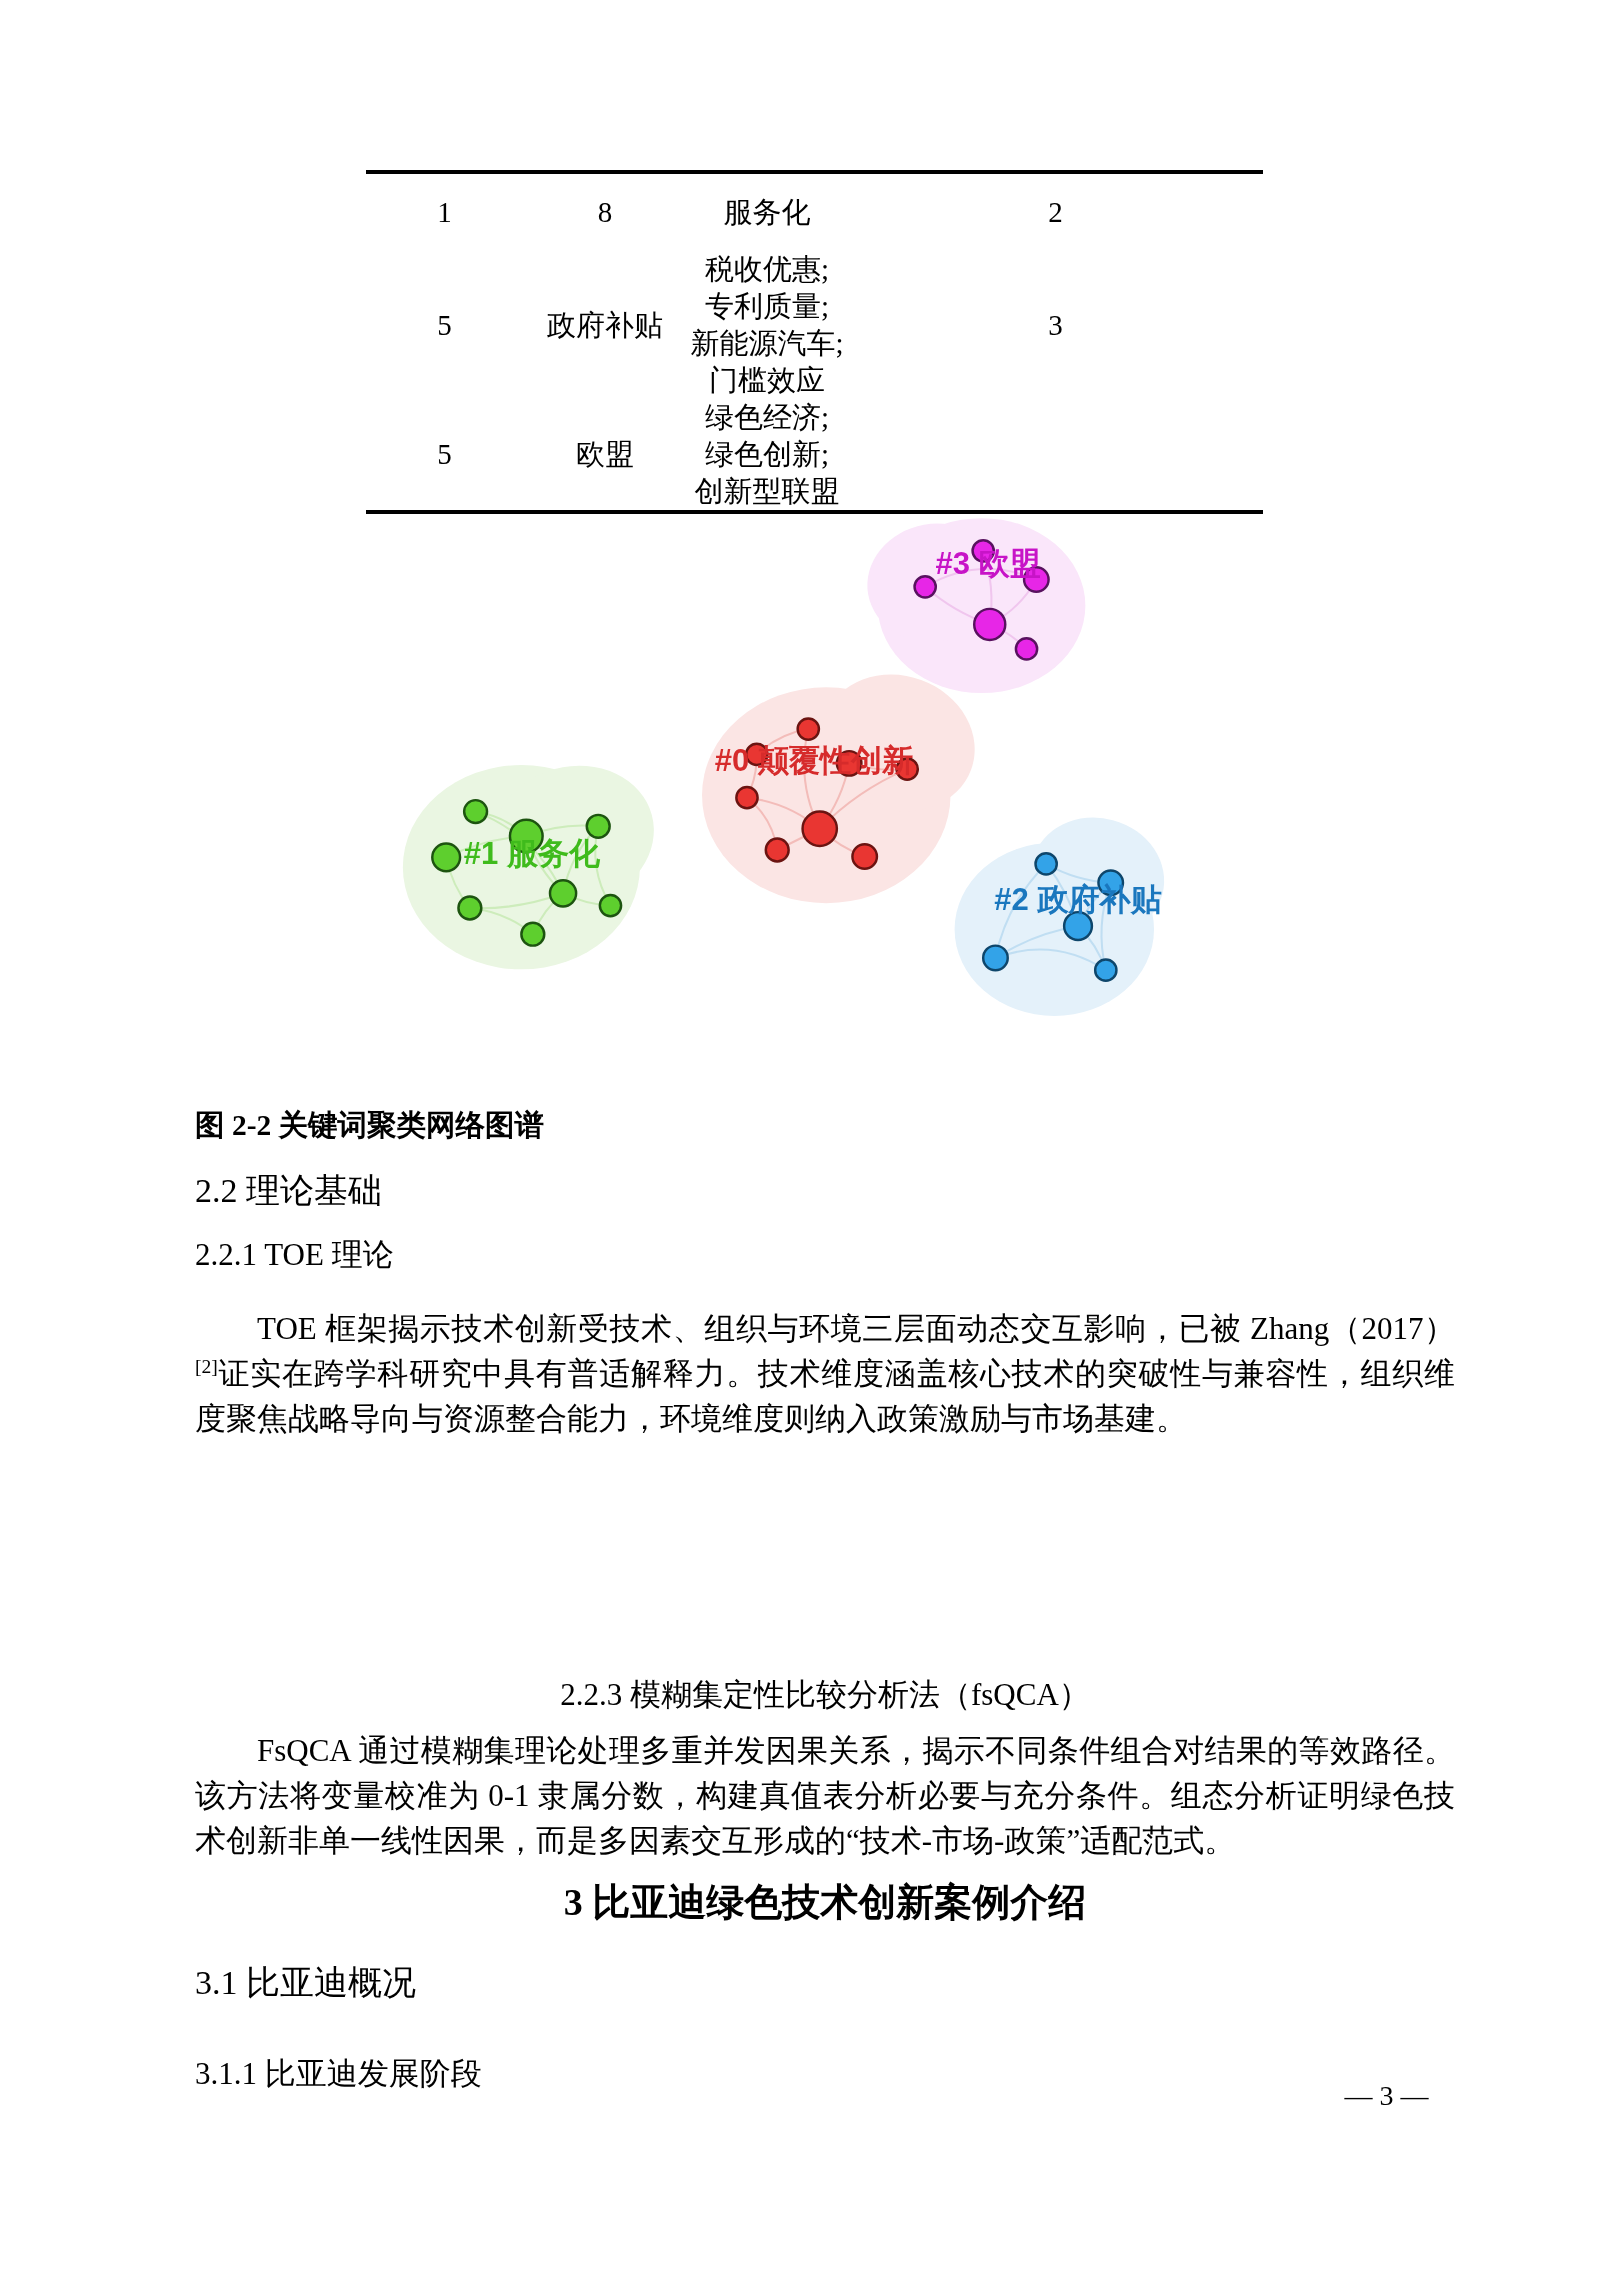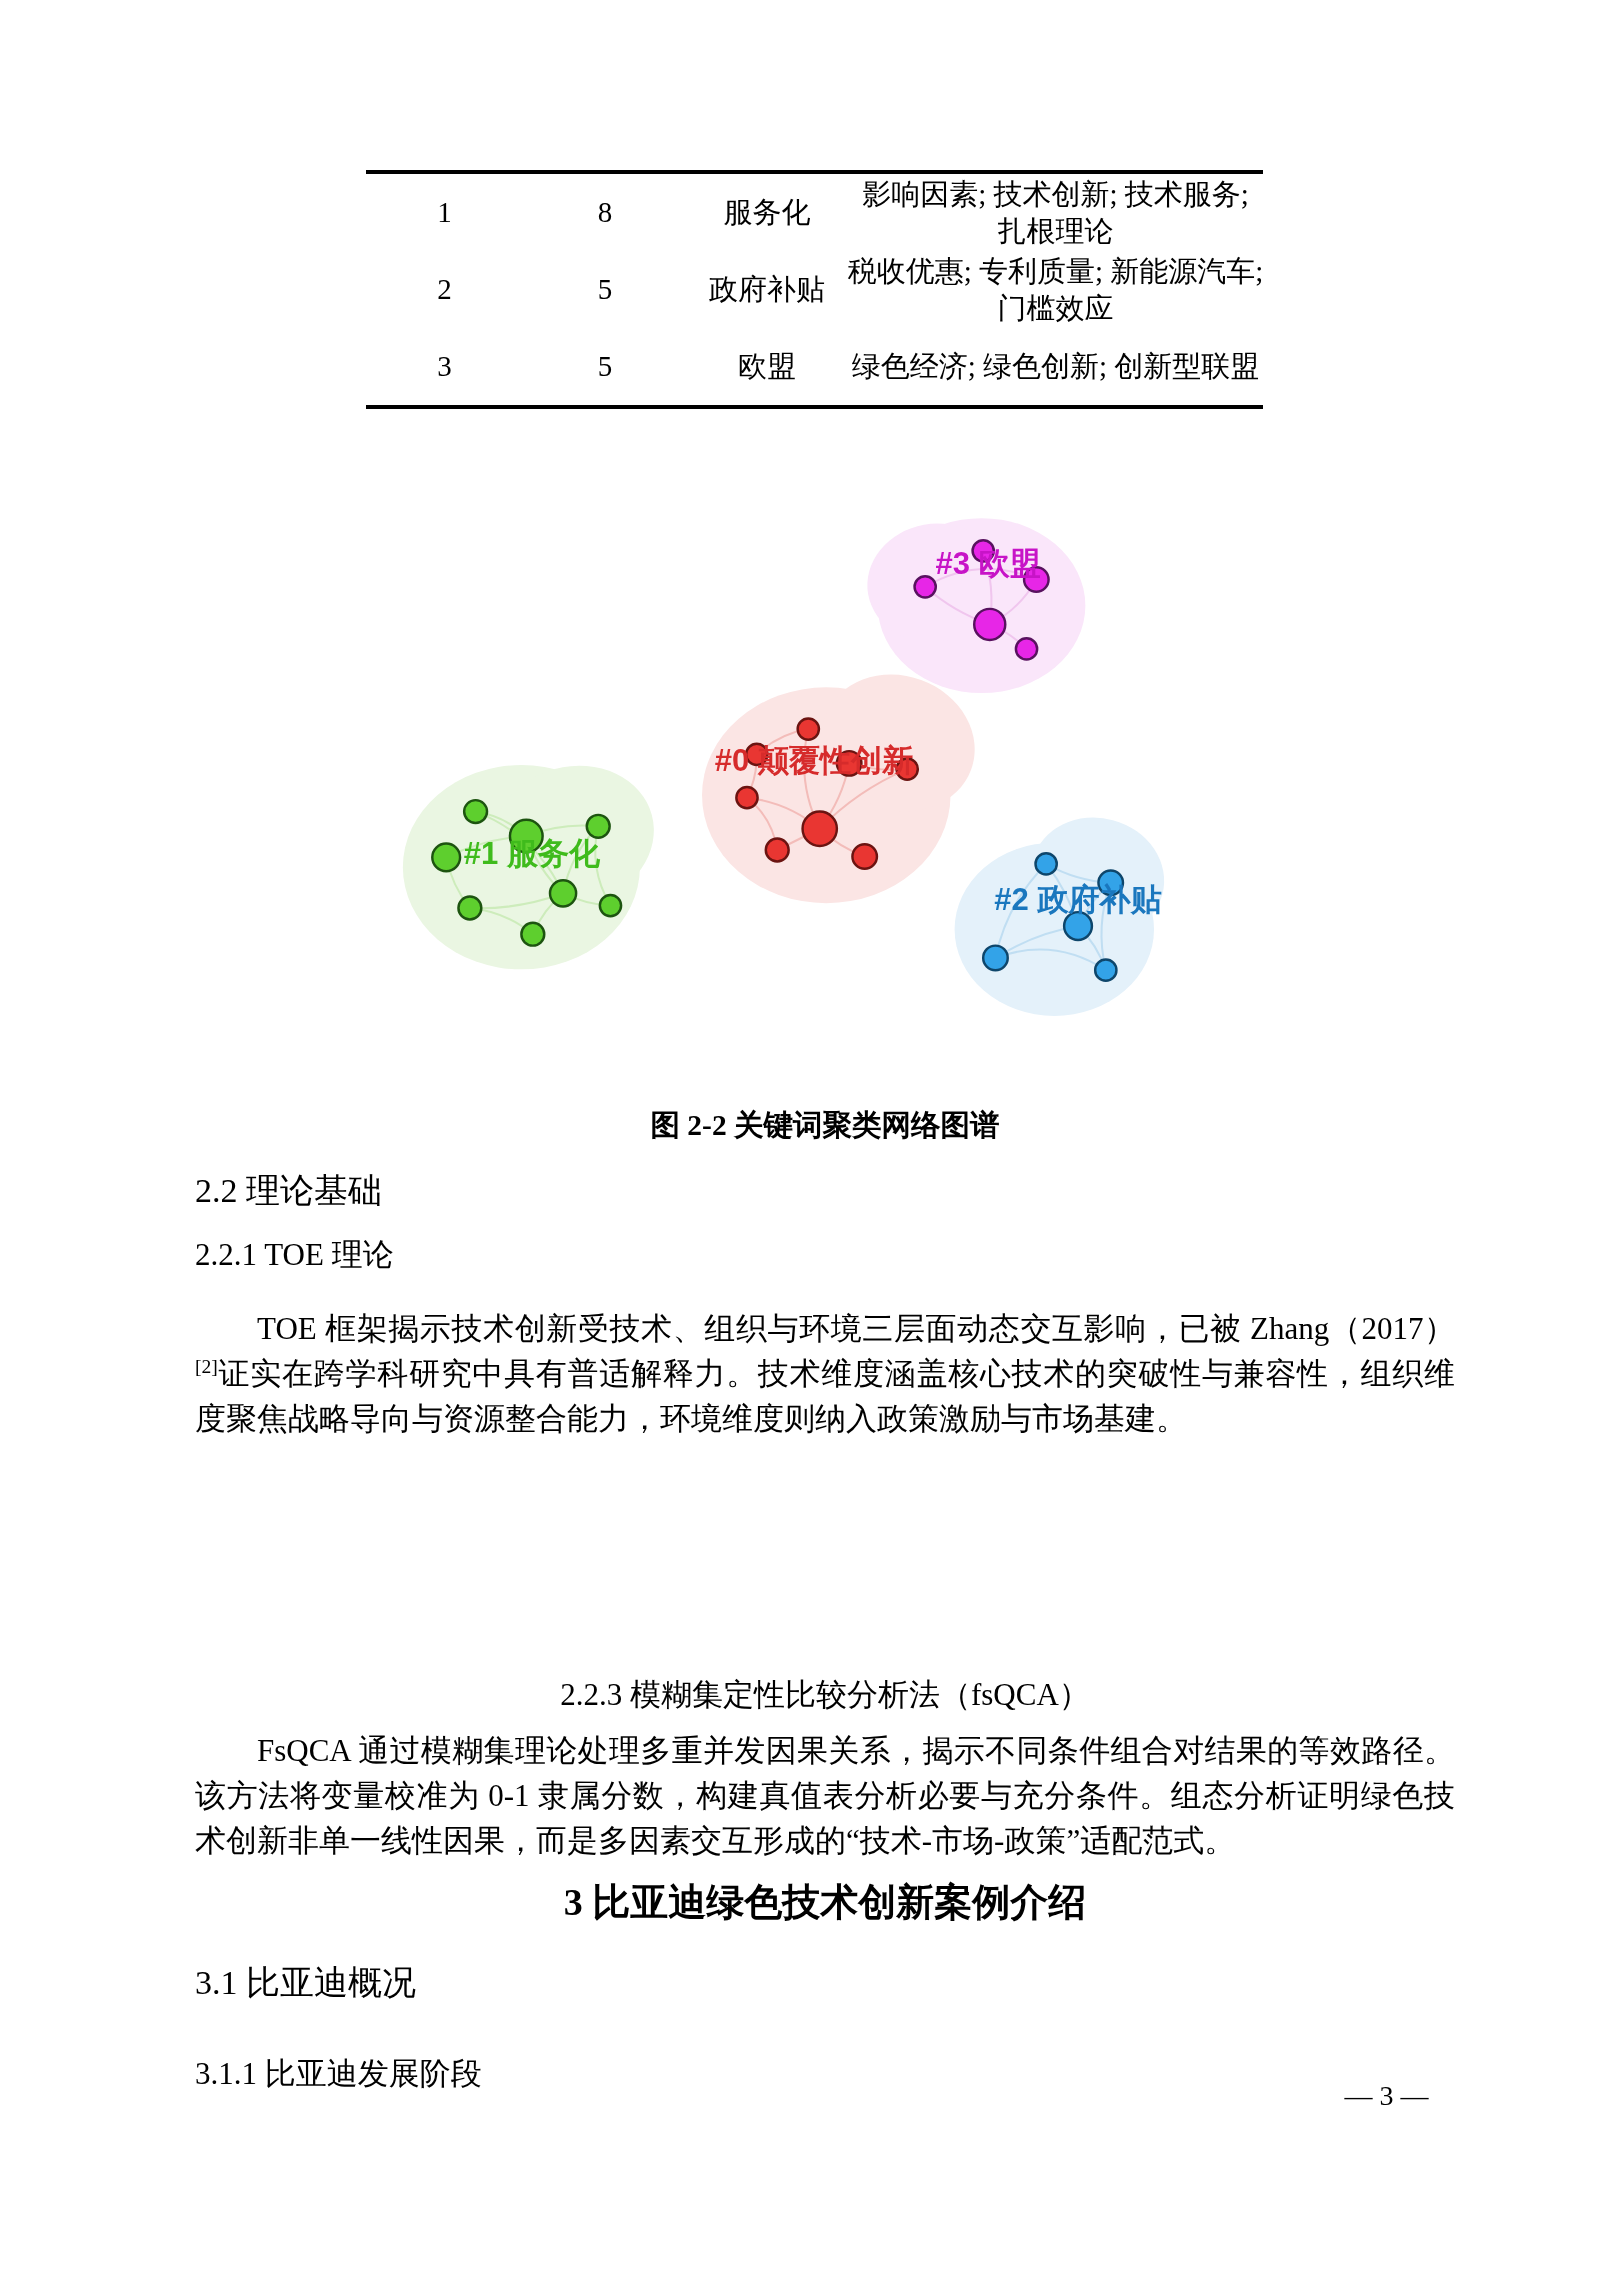--- a/index.html
+++ b/index.html
@@ -11,21 +11,21 @@
             border-top:4.9px solid #000;border-bottom:4.9px solid #000;
             display:grid;grid-template-columns:157px 164px 160px 417px;}
   .kw-table .cell{min-height:77px;display:flex;align-items:center;justify-content:center;
                   text-align:center;font-size:29px;line-height:37px;}
 
   
   .net-figure{position:absolute;left:229px;top:483px;width:982px;height:564px;}
   .cluster-label{font-family:"Liberation Sans","DejaVu Sans",sans-serif;
                  font-weight:bold;font-size:38px;}
 
-  .caption{position:absolute;left:195px;top:1106px;width:1260px;text-align:center;
+  .caption{position:absolute;left:195px;top:1106px;width:1260px;text-align:left;
            font-weight:bold;font-size:29.5px;}
 
   
   .h2{position:absolute;left:195px;width:1260px;font-weight:normal;font-size:34px;}
   .h3{position:absolute;left:195px;width:1260px;font-size:31px;}
   .h1{position:absolute;left:195px;width:1260px;font-weight:bold;font-size:38px;text-align:center;}
   .para{position:absolute;left:195px;width:1260px;font-size:31px;line-height:45px;
         text-align:justify;text-indent:62px;}
   .sup{vertical-align:super;font-size:19.6px;line-height:0;}
 
@@ -33,21 +33,20 @@
 </style>
 </head>
 <body>
 
 <div class="page">
 
   <div class="kw-table">
     <div class="cell">1</div>
     <div class="cell">8</div>
     <div class="cell">服务化</div>
-    <div class="cell">影响因素; 技术创新; 技术服务; 扎根理论</div>
 
     <div class="cell">2</div>
     <div class="cell">5</div>
     <div class="cell">政府补贴</div>
     <div class="cell">税收优惠; 专利质量; 新能源汽车; 门槛效应</div>
 
     <div class="cell">3</div>
     <div class="cell">5</div>
     <div class="cell">欧盟</div>
     <div class="cell">绿色经济; 绿色创新; 创新型联盟</div>

